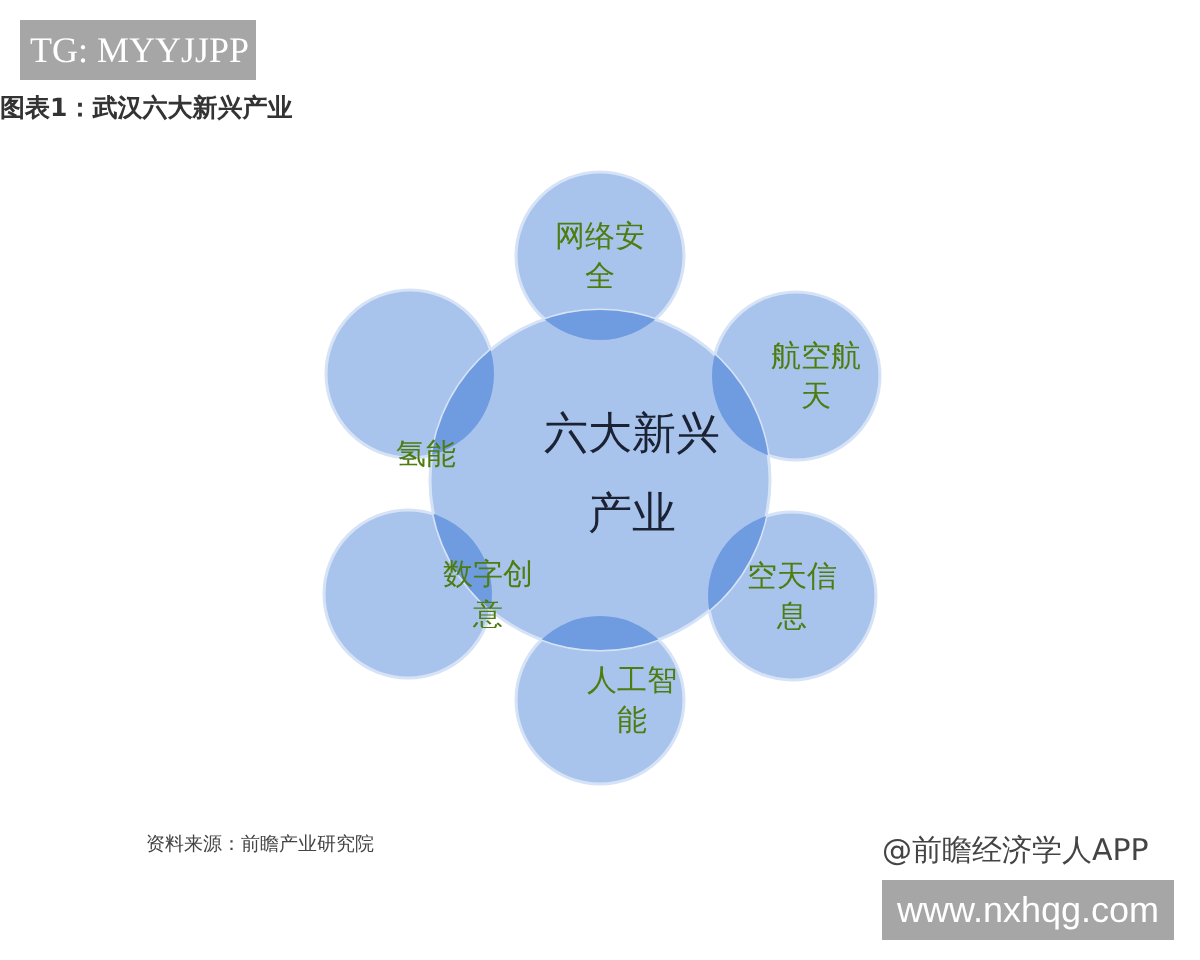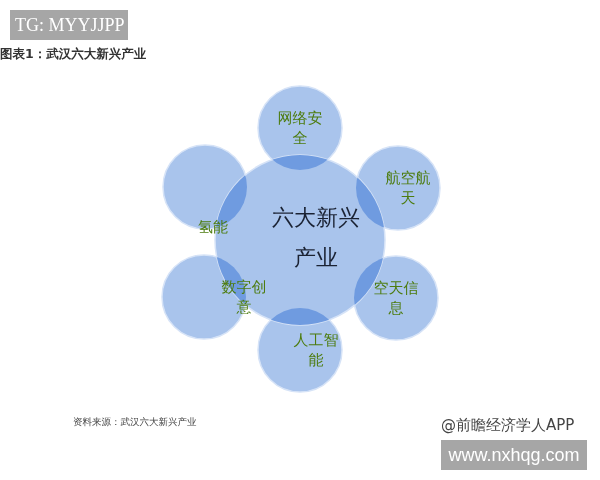--- a/index.html
+++ b/index.html
@@ -133,16 +133,16 @@
 天</div>
     <div class="node-label" style="left: 396px; top: 298px; text-align: center;">空天信
 息</div>
     <div class="node-label" style="left: 300px; top: 350px; margin-left: 16px;">人工智
 能</div>
     <div class="node-label" style="left: 196px; top: 297px; margin-left: 48px;">数字创
 意</div>
     <div class="node-label" style="left: 213px; top: 187px; margin-top: 40px;">氢能</div>
   </div>
 
-<div class="source">资料来源：武汉六大新兴产业</div>
+<div class="source">资料来源：前瞻产业研究院</div>
 <div class="credit">@前瞻经济学人APP</div>
 
 <div class="url-badge">www.nxhqg.com</div>
 
 </body></html>

